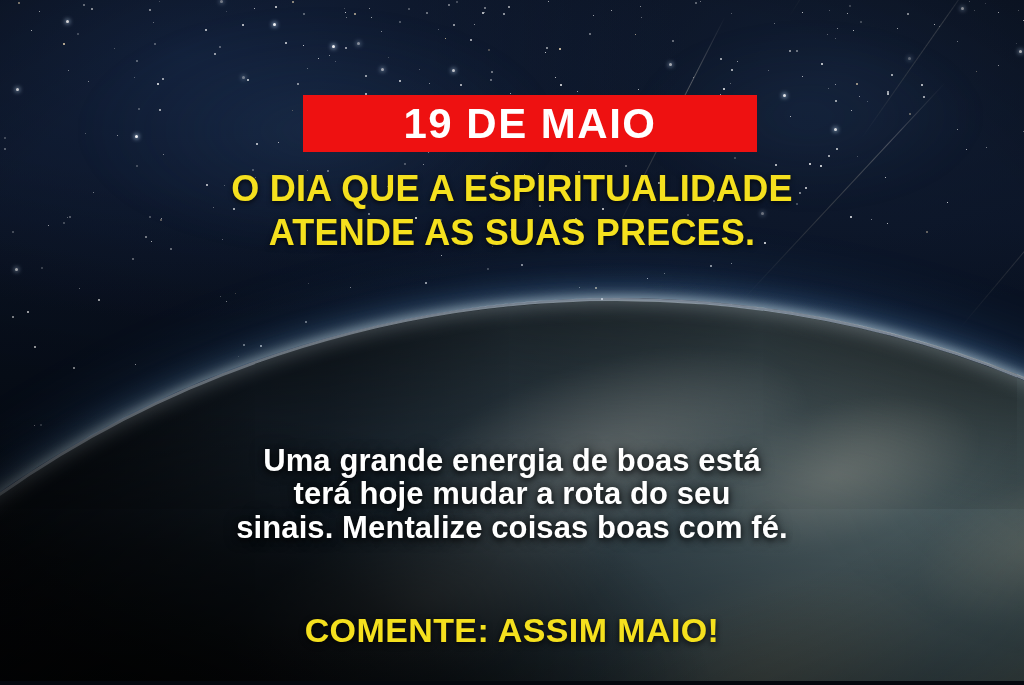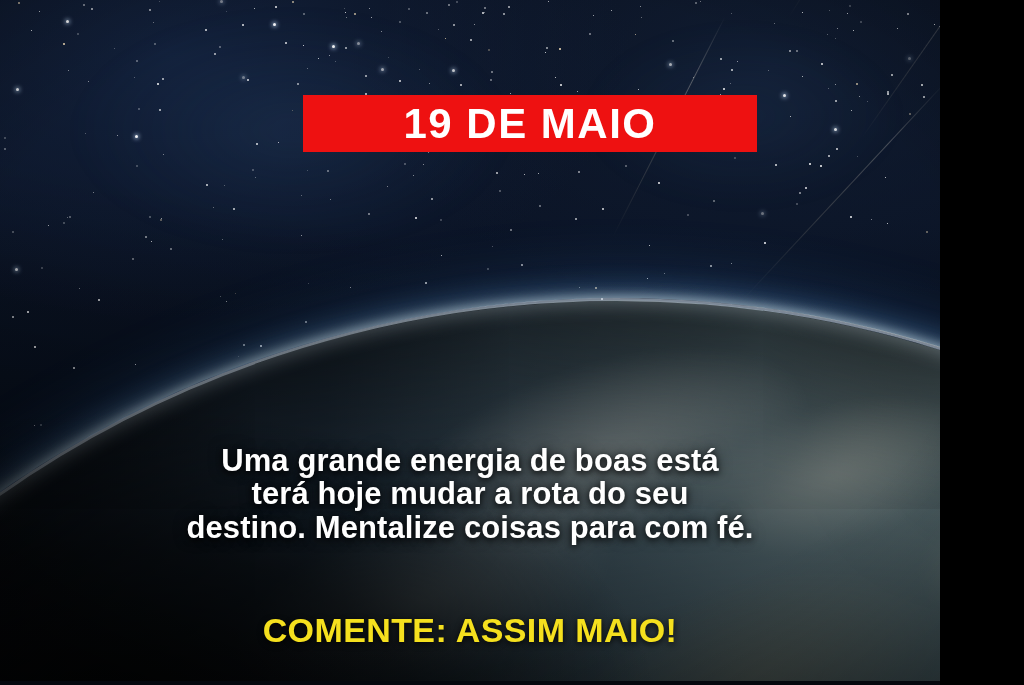--- a/index.html
+++ b/index.html
@@ -7,21 +7,21 @@
     margin: 0;
     padding: 0;
     background: #000;
   }
   body {
     font-family: "Liberation Sans", sans-serif;
   }
 
   .poster {
     position: relative;
-    width: 940px;
+    width: 1024px;
     height: 685px;
     overflow: hidden;
     background: #07090f;
     user-select: none;
   }
 
   
   .sky {
     position: absolute;
     inset: 0;
@@ -598,24 +598,28 @@
 
   <div class="night-veil"></div>
   <div class="vignette"></div>
 
   <div class="content">
 
     <div class="date-banner">
       <span class="date-banner-text">19 DE MAIO</span>
     </div>
 
+    <div class="headline">
+      <span class="headline-line">O DIA QUE A ESPIRITUALIDADE</span>
+      <span class="headline-line">ATENDE AS SUAS PRECES.</span>
+    </div>
 
     <div class="body-copy">
       <span class="body-line">Uma grande energia de boas está</span>
       <span class="body-line">terá hoje mudar a rota do seu</span>
-      <span class="body-line">destino. Mentalize coisas para com fé.</span>
+      <span class="body-line">sinais. Mentalize coisas boas com fé.</span>
     </div>
 
     <div class="cta">COMENTE: ASSIM MAIO!</div>
   </div>
 
   <div class="bottom-strip"></div>
 </div>
 
 </body></html>

